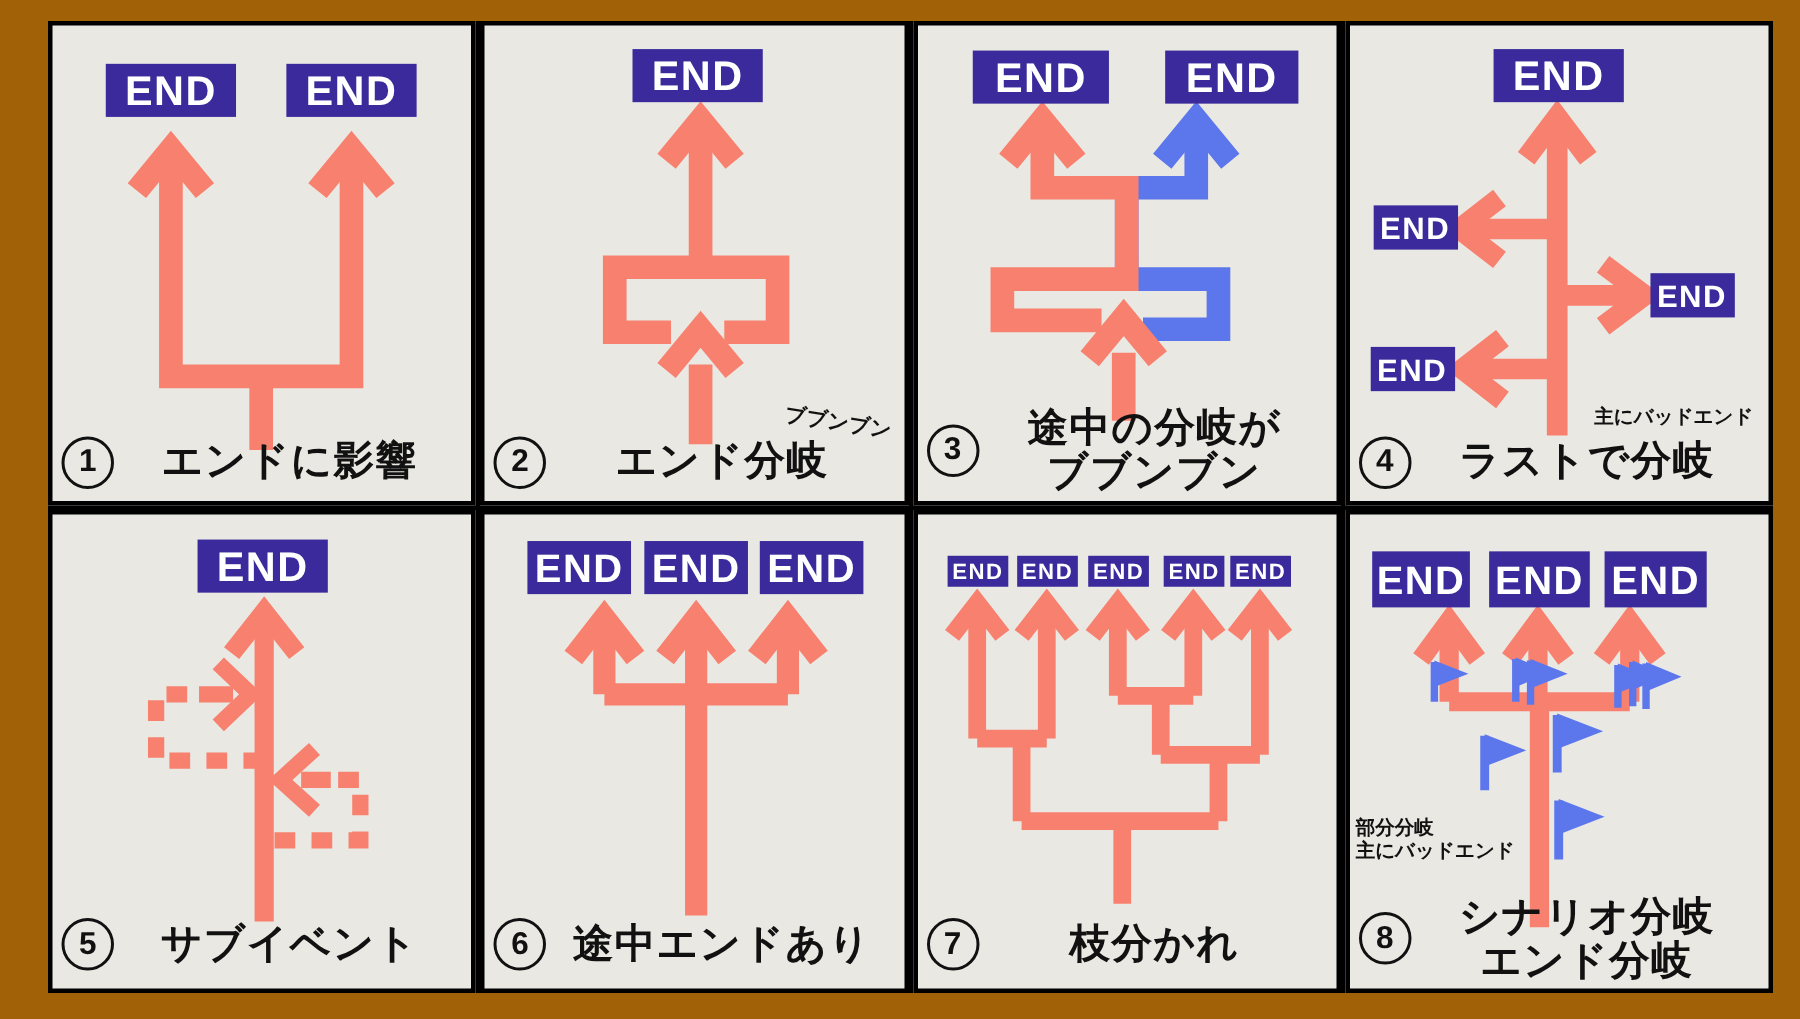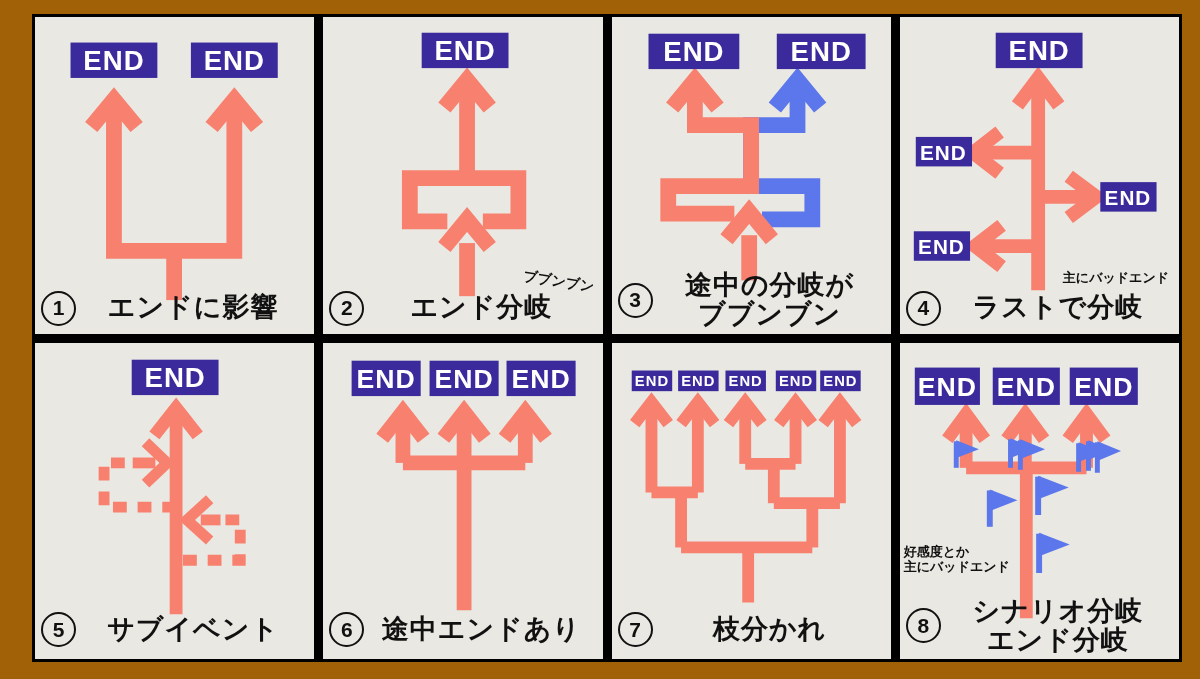--- a/index.html
+++ b/index.html
@@ -315,21 +315,21 @@
         <g>
           <rect x="94" y="25" width="68" height="38" fill="#3A2A9B"></rect>
           <text class="endtxt" x="128" y="54" font-size="27" text-anchor="middle">END</text>
         </g>
         <g>
           <rect x="172" y="25" width="69" height="38" fill="#3A2A9B"></rect>
           <text class="endtxt" x="206.5" y="54" font-size="27" text-anchor="middle">END</text>
         </g>
       </svg>
       <div class="note note-flags">
-        <span style="display:block">好感度とか</span>
+        <span style="display:block">部分分岐</span>
         <span style="display:block">主にバッドエンド</span>
       </div>
       <div class="caption two-line">
         <span class="num">
             <i>8</i>
           </span>
         <span class="cap-text">
           <span>シナリオ分岐</span>
           <span class="l2">エンド分岐</span>
         </span>

